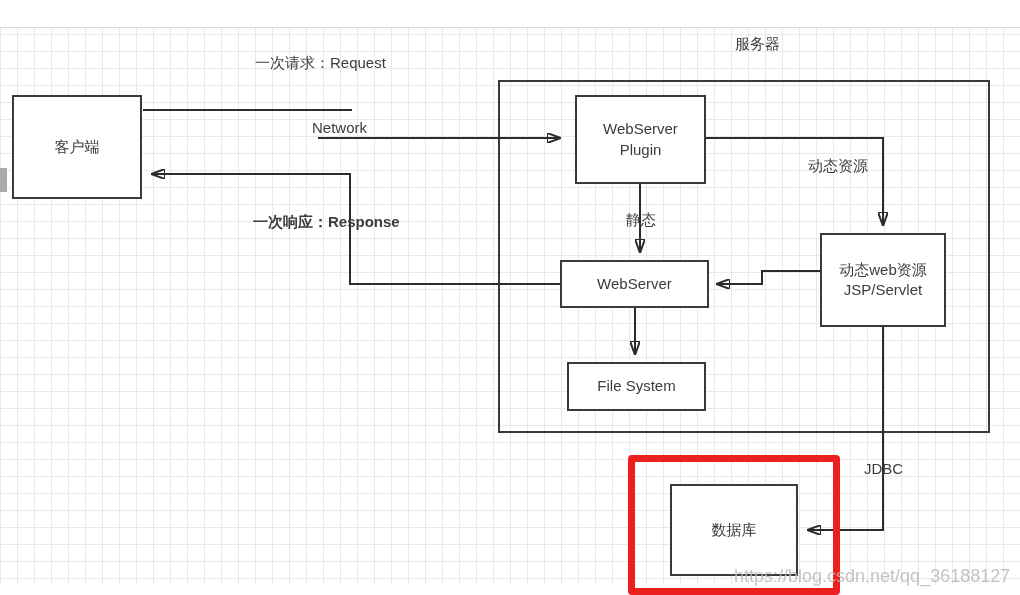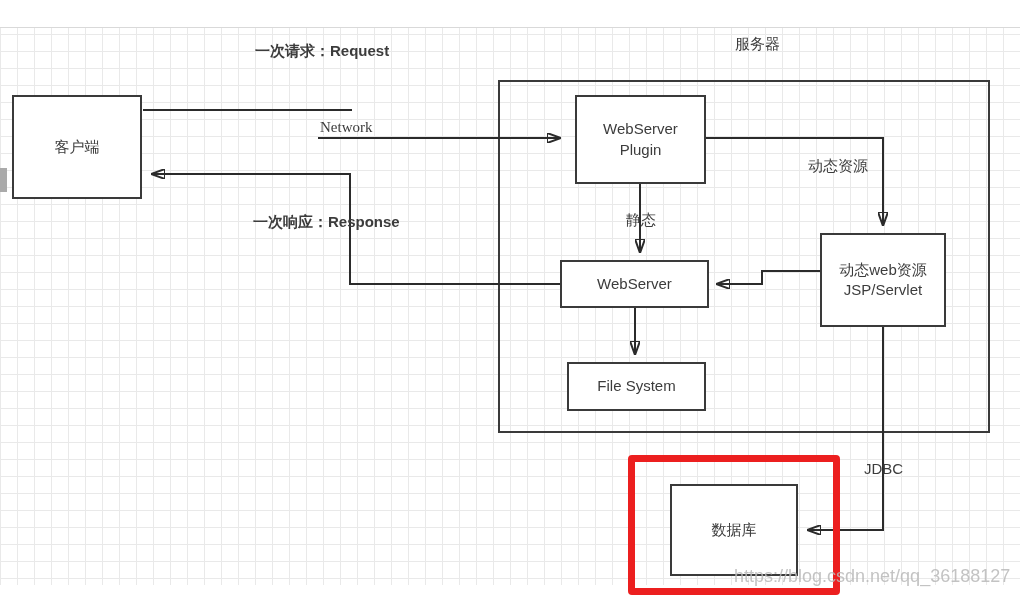--- a/index.html
+++ b/index.html
@@ -72,23 +72,23 @@
     z-index: 7; white-space: nowrap;
   }
   
   .n-client   { left: 12px;  top: 95px;  width: 130px; height: 104px; }
   .n-plugin   { left: 575px; top: 95px;  width: 131px; height: 89px; }
   .n-ws       { left: 560px; top: 260px; width: 149px; height: 48px; }
   .n-fs       { left: 567px; top: 362px; width: 139px; height: 49px; }
   .n-dyn      { left: 820px; top: 233px; width: 126px; height: 94px; }
   .n-db       { left: 670px; top: 484px; width: 128px; height: 92px; }
   .b-server   { left: 498px; top: 80px;  width: 492px; height: 353px; }
-  .l-request  { left: 255px; top: 42px; font-weight: bold; }
+  .l-request  { left: 255px; top: 54px; }
   .l-server   { left: 735px; top: 35px; }
-  .l-network  { left: 320px; top: 119px; font-family: Liberation Serif, serif; }
+  .l-network  { left: 312px; top: 119px; }
   .l-response { left: 253px; top: 213px; font-weight: bold; }
   .l-static   { left: 626px; top: 211px; text-align: center; }
   .l-dynres   { left: 808px; top: 131px; margin-top: 26px; }
   .l-jdbc     { left: 864px; top: 460px; }
 </style>
 </head>
 <body>
 
 <div class="canvas"></div>
 <div class="top-bar"></div>

